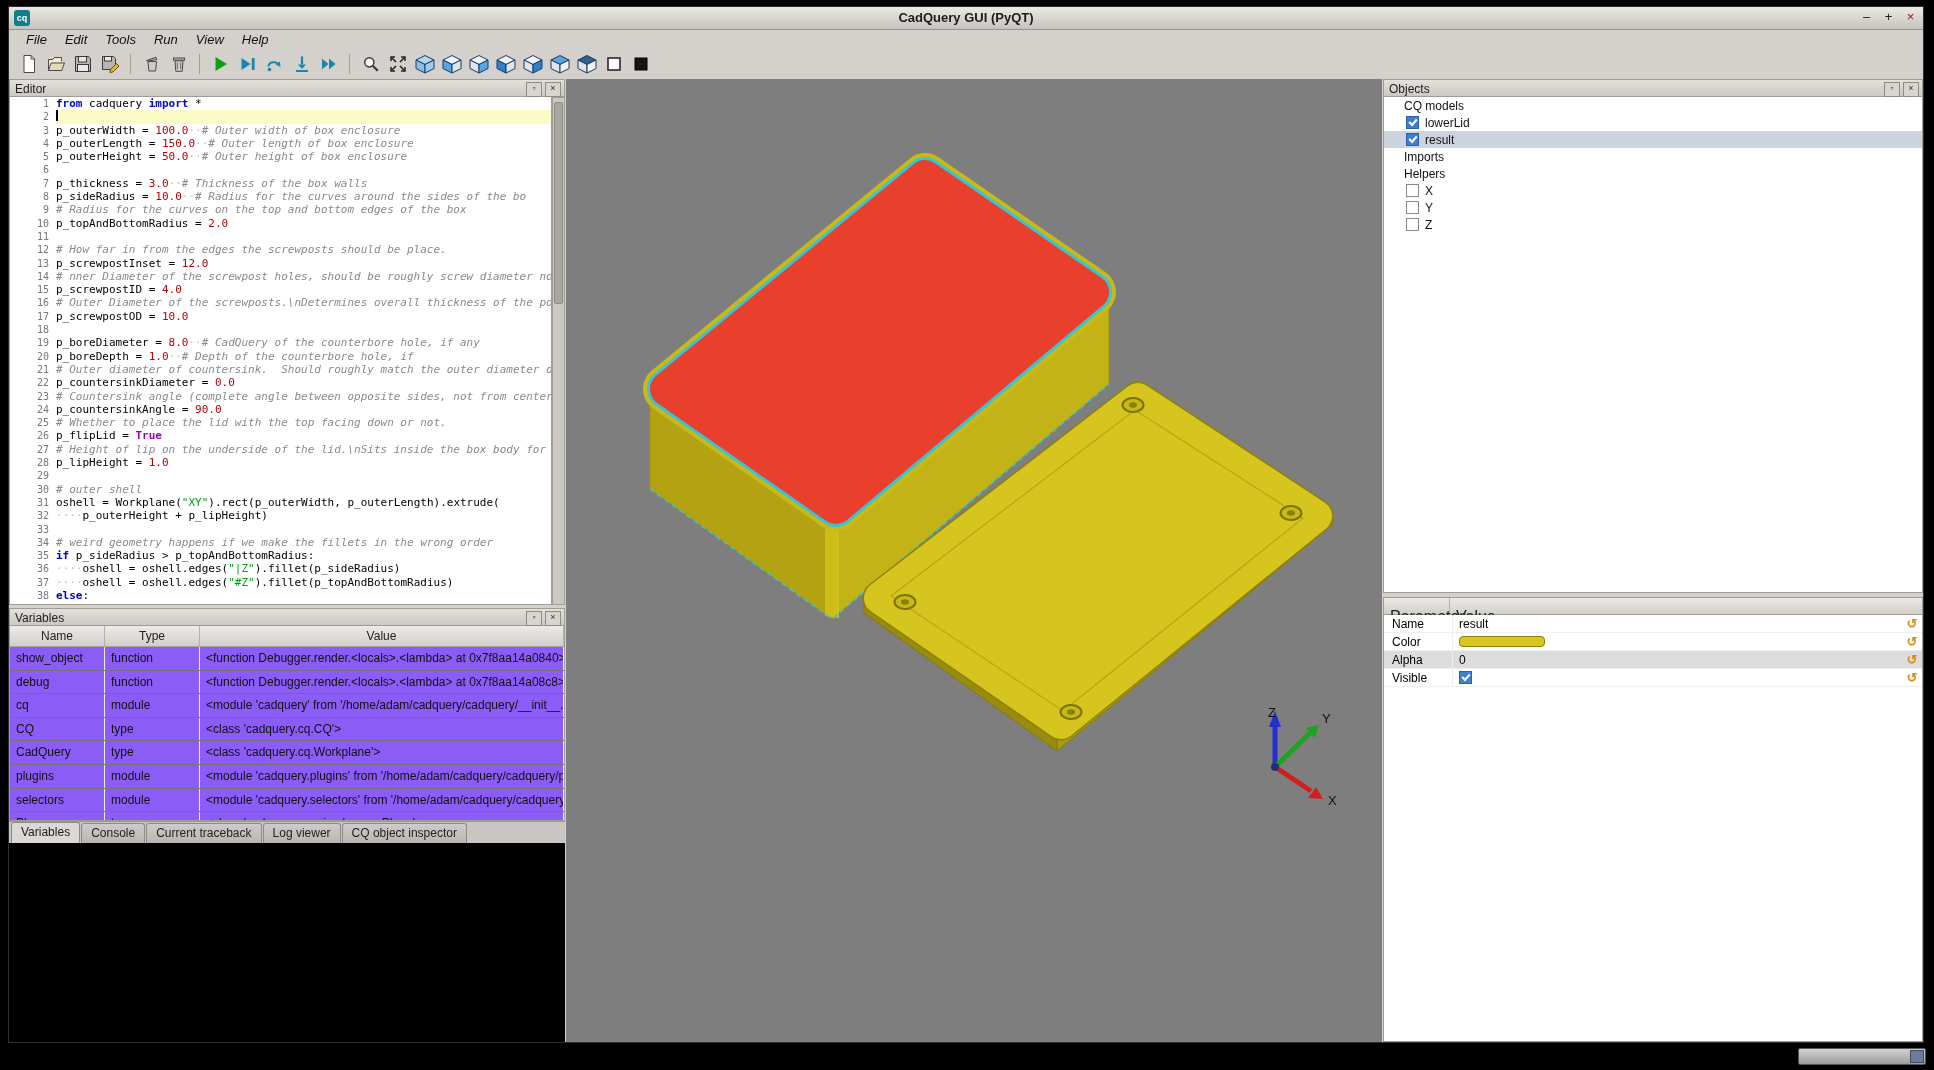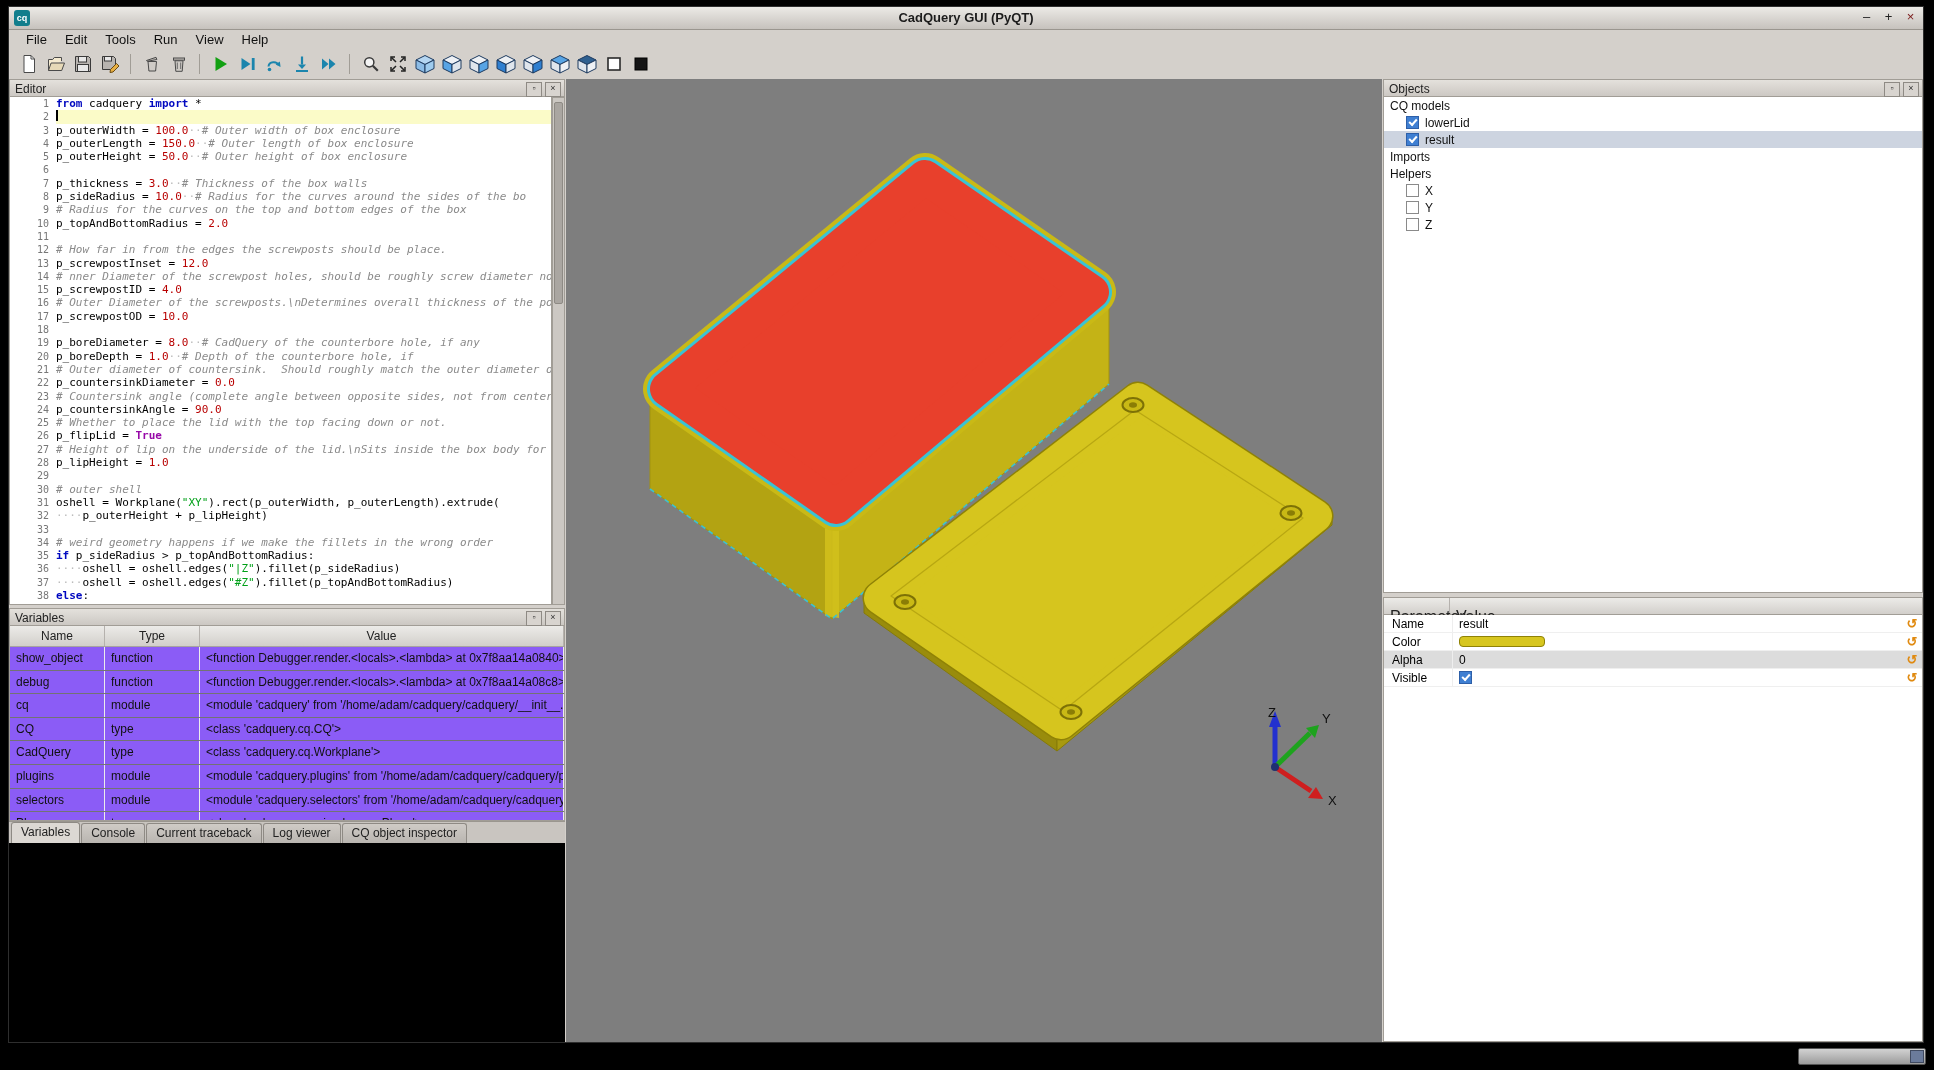--- a/index.html
+++ b/index.html
@@ -13,21 +13,21 @@
   .title{position:absolute;left:0;right:0;top:3px;text-align:center;font-weight:bold;
          font-size:13px;color:#1c1c1c;}
   .logo{position:absolute;left:5px;top:3px;width:16px;height:16px;background:#117e8c;color:#fff;
         border-radius:3px;font-size:9px;font-weight:bold;display:flex;align-items:center;justify-content:center;}
   .win-controls{position:absolute;right:5px;top:2px;display:flex;gap:7px;}
   .win-btn{width:15px;height:16px;text-align:center;line-height:16px;font-size:13px;color:#222;cursor:default;}
   .win-btn.close{color:#7a1a1a;}
   
   .menubar{position:absolute;left:0;top:22px;right:0;height:20px;display:flex;align-items:center;
            padding-left:8px;font-size:13px;color:#111;}
-  .menu-item{padding:1px 9px;}
+  .menu-item{padding:1px 9px;font-style:italic;}
   
   .toolbar{position:absolute;left:0;top:42px;right:0;height:30px;display:flex;align-items:center;padding-left:6px;}
   .tbtn{width:27px;height:26px;display:flex;align-items:center;justify-content:center;border:none;
         background:transparent;padding:0;}
   .tsep{width:1px;height:20px;background:#a19d96;margin:0 7px;}
   
   .dock-header{position:absolute;left:0;top:0;right:0;height:18px;
                background:linear-gradient(#e4e1dc,#ccc8c3);border:1px solid #a19d96;
                box-sizing:border-box;font-size:12px;color:#222;padding:2px 0 0 5px;}
   .dock-btns{position:absolute;right:3px;top:2px;display:flex;gap:3px;}
@@ -71,21 +71,21 @@
        background:linear-gradient(#cfcbc6,#b9b5b0);border-radius:3px 3px 0 0;margin-right:1px;}
   .tab.active{background:#dcd8d3;padding-bottom:4px;}
   .black-patch{position:absolute;left:0;top:836px;width:556px;bottom:0;background:#000;}
   
   .viewport{position:absolute;left:557px;top:72px;width:816px;bottom:0;background:#7e7e7e;overflow:hidden;}
   .viewport svg text{font-family:"Liberation Sans",sans-serif;font-size:13px;fill:#101010;}
   
   .objects-dock{position:absolute;left:1374px;top:72px;right:0;height:514px;}
   .objects-body{position:absolute;left:0;top:18px;right:0;bottom:0;background:#fff;
                 border:1px solid #a19d96;border-top:none;box-sizing:border-box;font-size:12px;}
-  .trow{height:17px;padding-left:6px;color:#111;display:flex;align-items:center;}
+  .trow{height:17px;padding-left:20px;color:#111;display:flex;align-items:center;}
   .trow.child{padding-left:22px;}
   .trow.sel{background:#cdd4e0;}
   .cb{width:11px;height:11px;border:1px solid #8a8a8a;background:#fff;display:inline-block;
       margin-right:6px;position:relative;flex:none;}
   .cb.on{background:#3f7fd2;border-color:#2d5fa8;}
   .cb.on::after{content:"";position:absolute;left:1.5px;top:2px;width:6px;height:3px;
       border-left:2px solid #fff;border-bottom:2px solid #fff;transform:rotate(-48deg);}
   
   .param-dock{position:absolute;left:1374px;top:590px;right:0;bottom:0;}
   .param-head{display:flex;height:18px;background:linear-gradient(#ecebe8,#d2cfcb);

